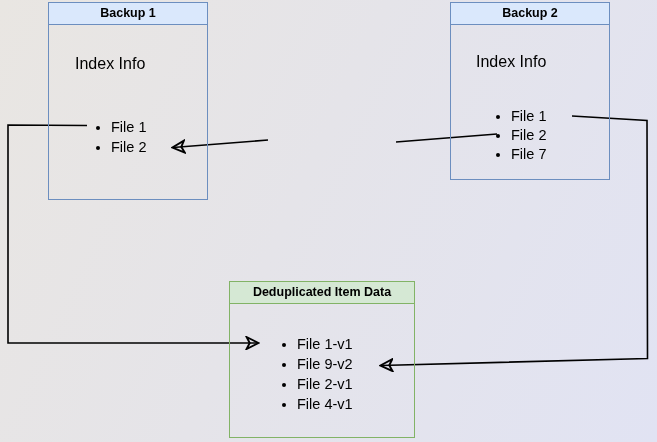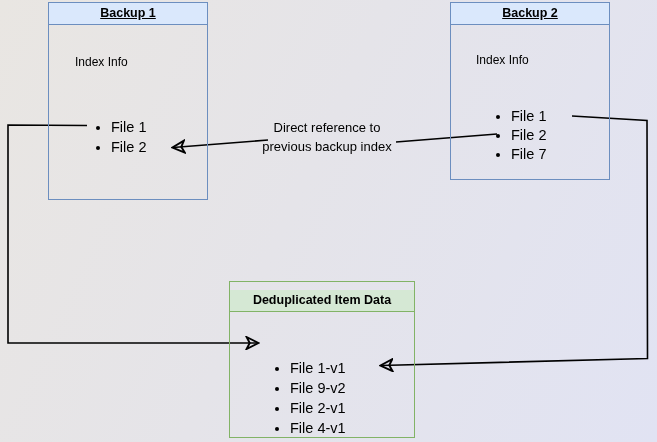--- a/index.html
+++ b/index.html
@@ -33,25 +33,25 @@
   .box.blue  { border-color: #6c8ebf; }
   .box.green { border-color: #82b366; }
   .hd {
     height: 22px;
     line-height: 21px;
     text-align: center;
     font-weight: bold;
     font-size: 12.5px;
     border-bottom: 1.5px solid;
   }
-  .box.blue  .hd { background: #dae8fc; border-color: #6c8ebf; text-decoration: underline; }
-  .box.green .hd { background: #d5e8d4; border-color: #82b366; margin-top: 8px; }
+  .box.blue  .hd { background: #dae8fc; border-color: #6c8ebf; }
+  .box.green .hd { background: #d5e8d4; border-color: #82b366; }
   .subtitle {
     position: absolute;
-    font-size: 12px;
+    font-size: 16px;
     white-space: nowrap;
   }
   ul.items {
     position: absolute;
     list-style: disc outside;
     font-size: 14.5px;
     white-space: nowrap;
   }
   ul.items li { line-height: 20px; }
   #backup2-box ul.items li { line-height: 19px; }
@@ -94,26 +94,22 @@
     <div class="subtitle" style="left:25px; top:50px;">Index Info</div>
     <ul class="items" style="left:42px; top:104px; padding-left:18px;">
         <li>File 1</li>
         <li>File 2</li>
         <li>File 7</li>
       </ul>
   </div>
 
   <div class="box green" id="dedup-box" style="left:229px; top:281px; width:186px; height:157px;">
     <div class="hd">Deduplicated Item Data</div>
-    <ul class="items" style="left:42px; top:52px; padding-left:18px;margin-top:24px;">
+    <ul class="items" style="left:49px; top:52px; padding-left:18px;">
         <li>File 1-v1</li>
         <li>File 9-v2</li>
         <li>File 2-v1</li>
         <li>File 4-v1</li>
       </ul>
   </div>
 
-  <div class="float-label" style="left:245px; top:118px; width:164px;">
-    <div>Direct reference to</div>
-    <div>previous backup index</div>
-  </div>
 
 </div>
 
 </body></html>

